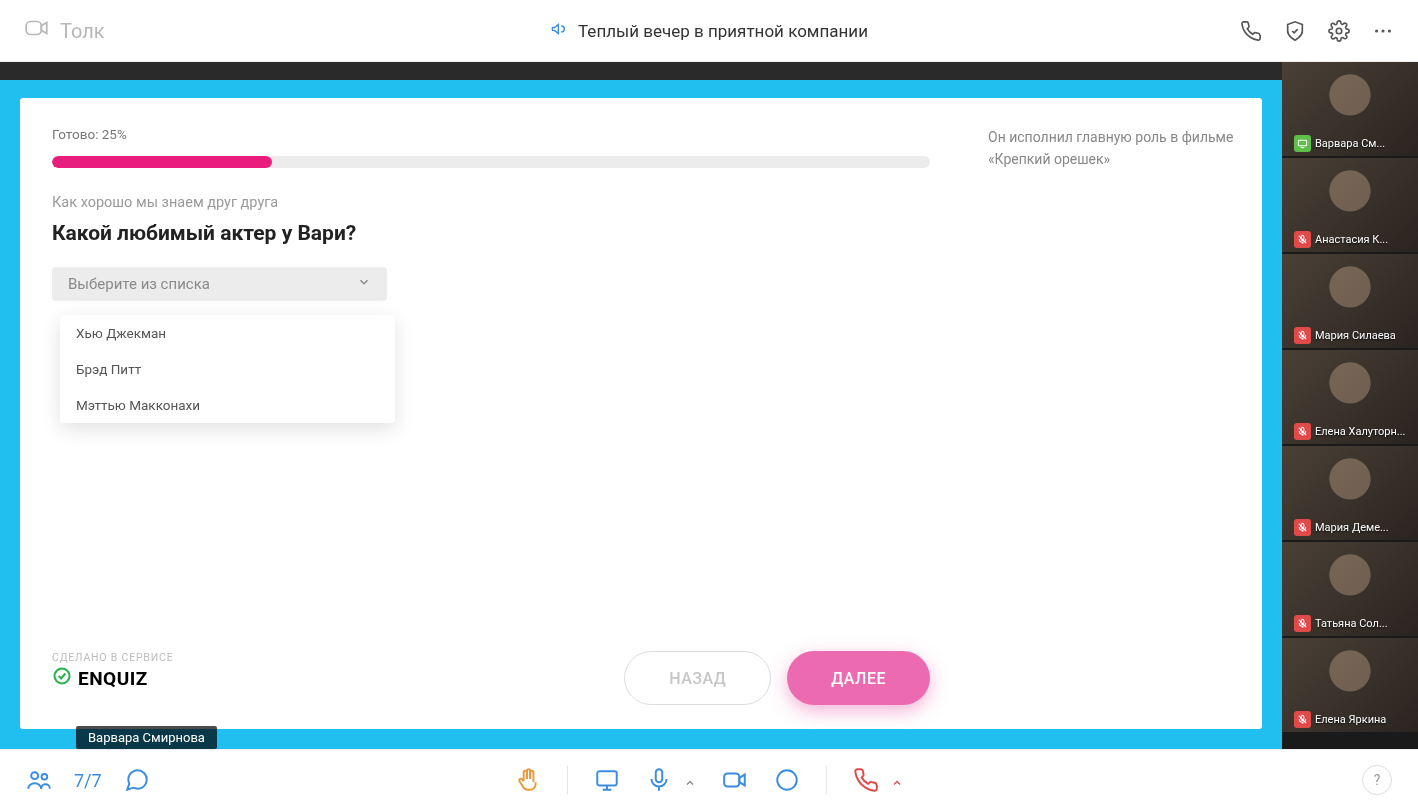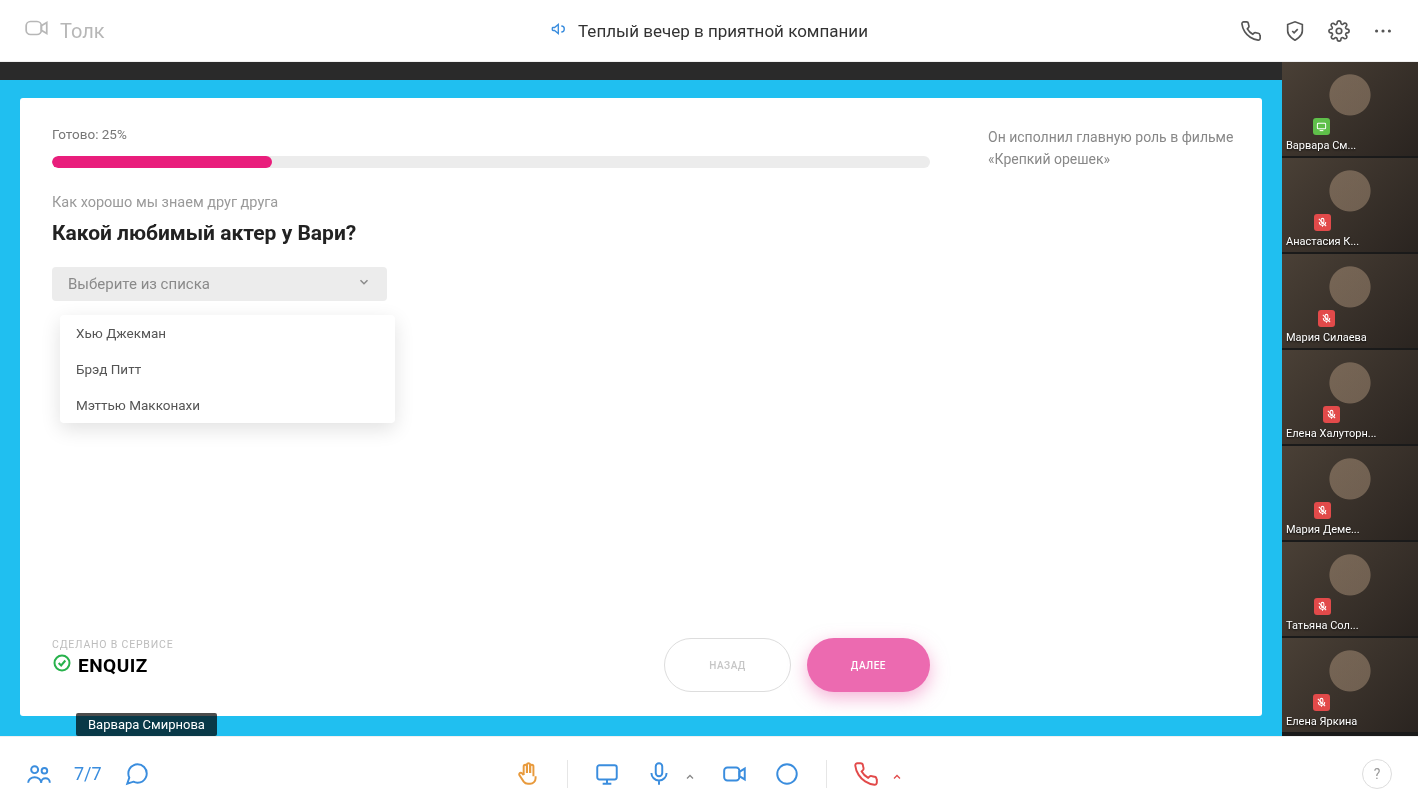--- a/index.html
+++ b/index.html
@@ -36,39 +36,39 @@
   .select-btn svg { width: 14px; height: 14px; }
   .dropdown { position: absolute; top: 48px; left: 8px; width: 100%; background: #fff; border-radius: 4px; box-shadow: 0 6px 20px rgba(0,0,0,.12); overflow: hidden; z-index: 10; }
   .dropdown-item { padding: 10px 16px; font-size: 13.5px; color: #555; cursor: pointer; }
   .dropdown-item.active { background: #e91e7c; color: #fff; }
 
   .quiz-footer { margin-top: auto; display: flex; gap: 16px; }
   .brand-block { display: flex; flex-direction: column; gap: 2px; margin-right: auto; }
   .brand-note { font-size: 10.5px; letter-spacing: .8px; color: #bdbdbd; }
   .brand-logo { display: flex; align-items: center; gap: 6px; font-weight: 700; font-size: 19px; letter-spacing: .5px; color: #000000; }
   .brand-logo svg { width: 20px; height: 20px; }
-  .btn { height: 54px; padding: 0 44px; border-radius: 999px; font-size: 10px; font-weight: 500; letter-spacing: .5px; cursor: pointer; }
+  .btn { height: 54px; padding: 0 44px; border-radius: 999px; font-size: 16px; font-weight: 500; letter-spacing: .5px; cursor: pointer; }
   .btn-back { background: #fff; border: 1.5px solid #ddd; color: #c6c6c6; }
   .btn-next { background: #ec6ab0; border: none; color: #fff; box-shadow: 0 6px 18px rgba(236,106,176,.5); }
 
   .presenter-label { position: absolute; left: 76px; bottom: 0; background: rgba(0,0,0,.7); color: #fff; font-size: 13px; padding: 4px 12px; border-radius: 2px; }
 
   
   .participants { width: 136px; background: #1a1a1a; overflow-y: auto; display: flex; flex-direction: column; gap: 2px; }
   .tile { height: 94px; background: linear-gradient(135deg,#4a4036,#2a2420); position: relative; }
   .tile::before { content:""; position:absolute; inset:0; background: radial-gradient(circle at 50% 35%, #d9b99a 0 22%, transparent 23%); opacity:.35; }
-  .tile-bar { position: absolute; left: 4px; bottom: 4px; display: flex; align-items: center; gap: 4px; font-size: 11px; color: #fff; flex-direction: column; }
+  .tile-bar { position: absolute; left: 12px; bottom: 4px; display: flex; align-items: center; gap: 4px; font-size: 11px; color: #fff; }
   .tile-bar .mic { width: 17px; height: 17px; border-radius: 3px; display: flex; align-items: center; justify-content: center; }
   .tile-bar .mic.muted { background: #e24a4a; }
   .tile-bar .mic.share { background: #5fbf4a; }
   .tile-bar .mic svg { width: 11px; height: 11px; color:#fff; }
   .tile-name { text-shadow: 0 1px 2px rgba(0,0,0,.8); white-space:nowrap; overflow:hidden; text-overflow:ellipsis; max-width:98px; }
 
   
-  .bottombar { height: 74px; border-top: 1px solid #f0f0f0; display: flex; align-items: center; padding: 0 26px; position: relative; }
+  .bottombar { height: 61px; border-top: 1px solid #f0f0f0; display: flex; align-items: center; padding: 0 26px; position: relative; }
   .bb-left { display: flex; align-items: center; gap: 22px; color: #3a8dde; }
   .bb-left .count { font-size: 18px; font-weight: 400; }
   .bb-center { position: absolute; left: 50%; transform: translateX(-50%); display: flex; align-items: center; gap: 26px; }
   .bb-icon { width: 26px; height: 26px; display: flex; align-items: center; justify-content: center; cursor: pointer; color:#3a8dde; }
   .bb-icon.orange { color: #e89a3c; }
   .bb-icon.red { color: #e24a4a; }
   .bb-icon svg { width: 100%; height: 100%; }
   .bb-sep { width: 1px; height: 28px; background: #e6e6e6; }
   .chev-sm { width:12px; height:12px; color:#888; margin-left:-14px; }
   .bb-help { margin-left: auto; width: 30px; height: 30px; border-radius: 999px; border: 1.5px solid #ddd; display: flex; align-items: center; justify-content: center; font-size: 14px; color:#999; cursor:pointer; }

